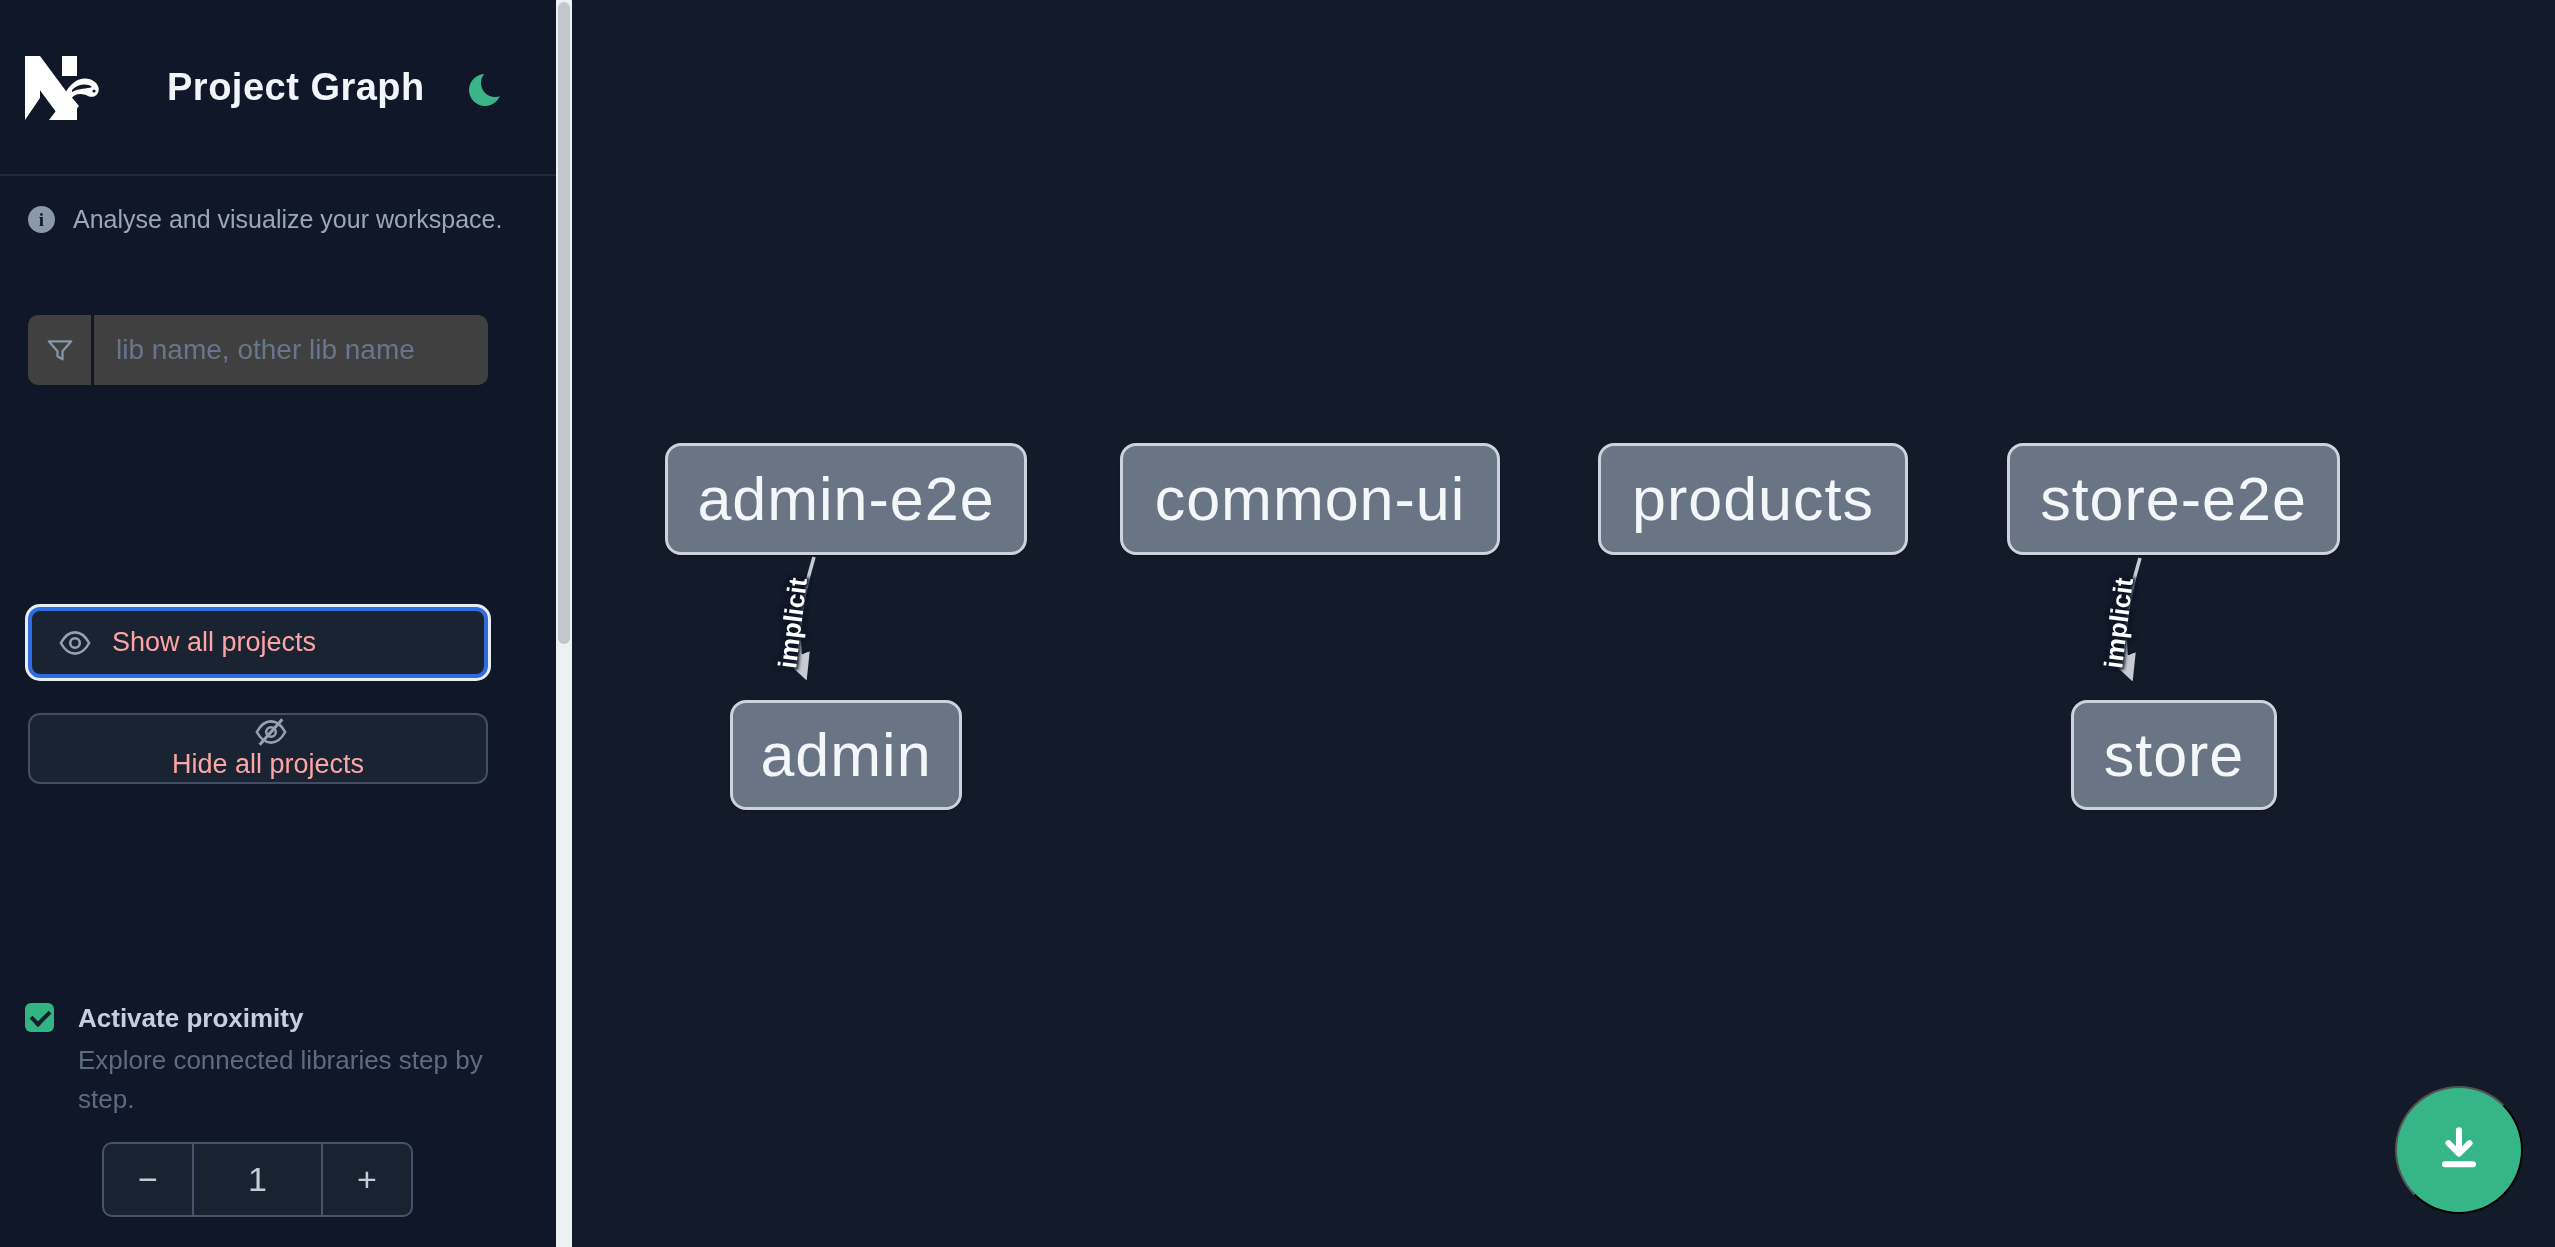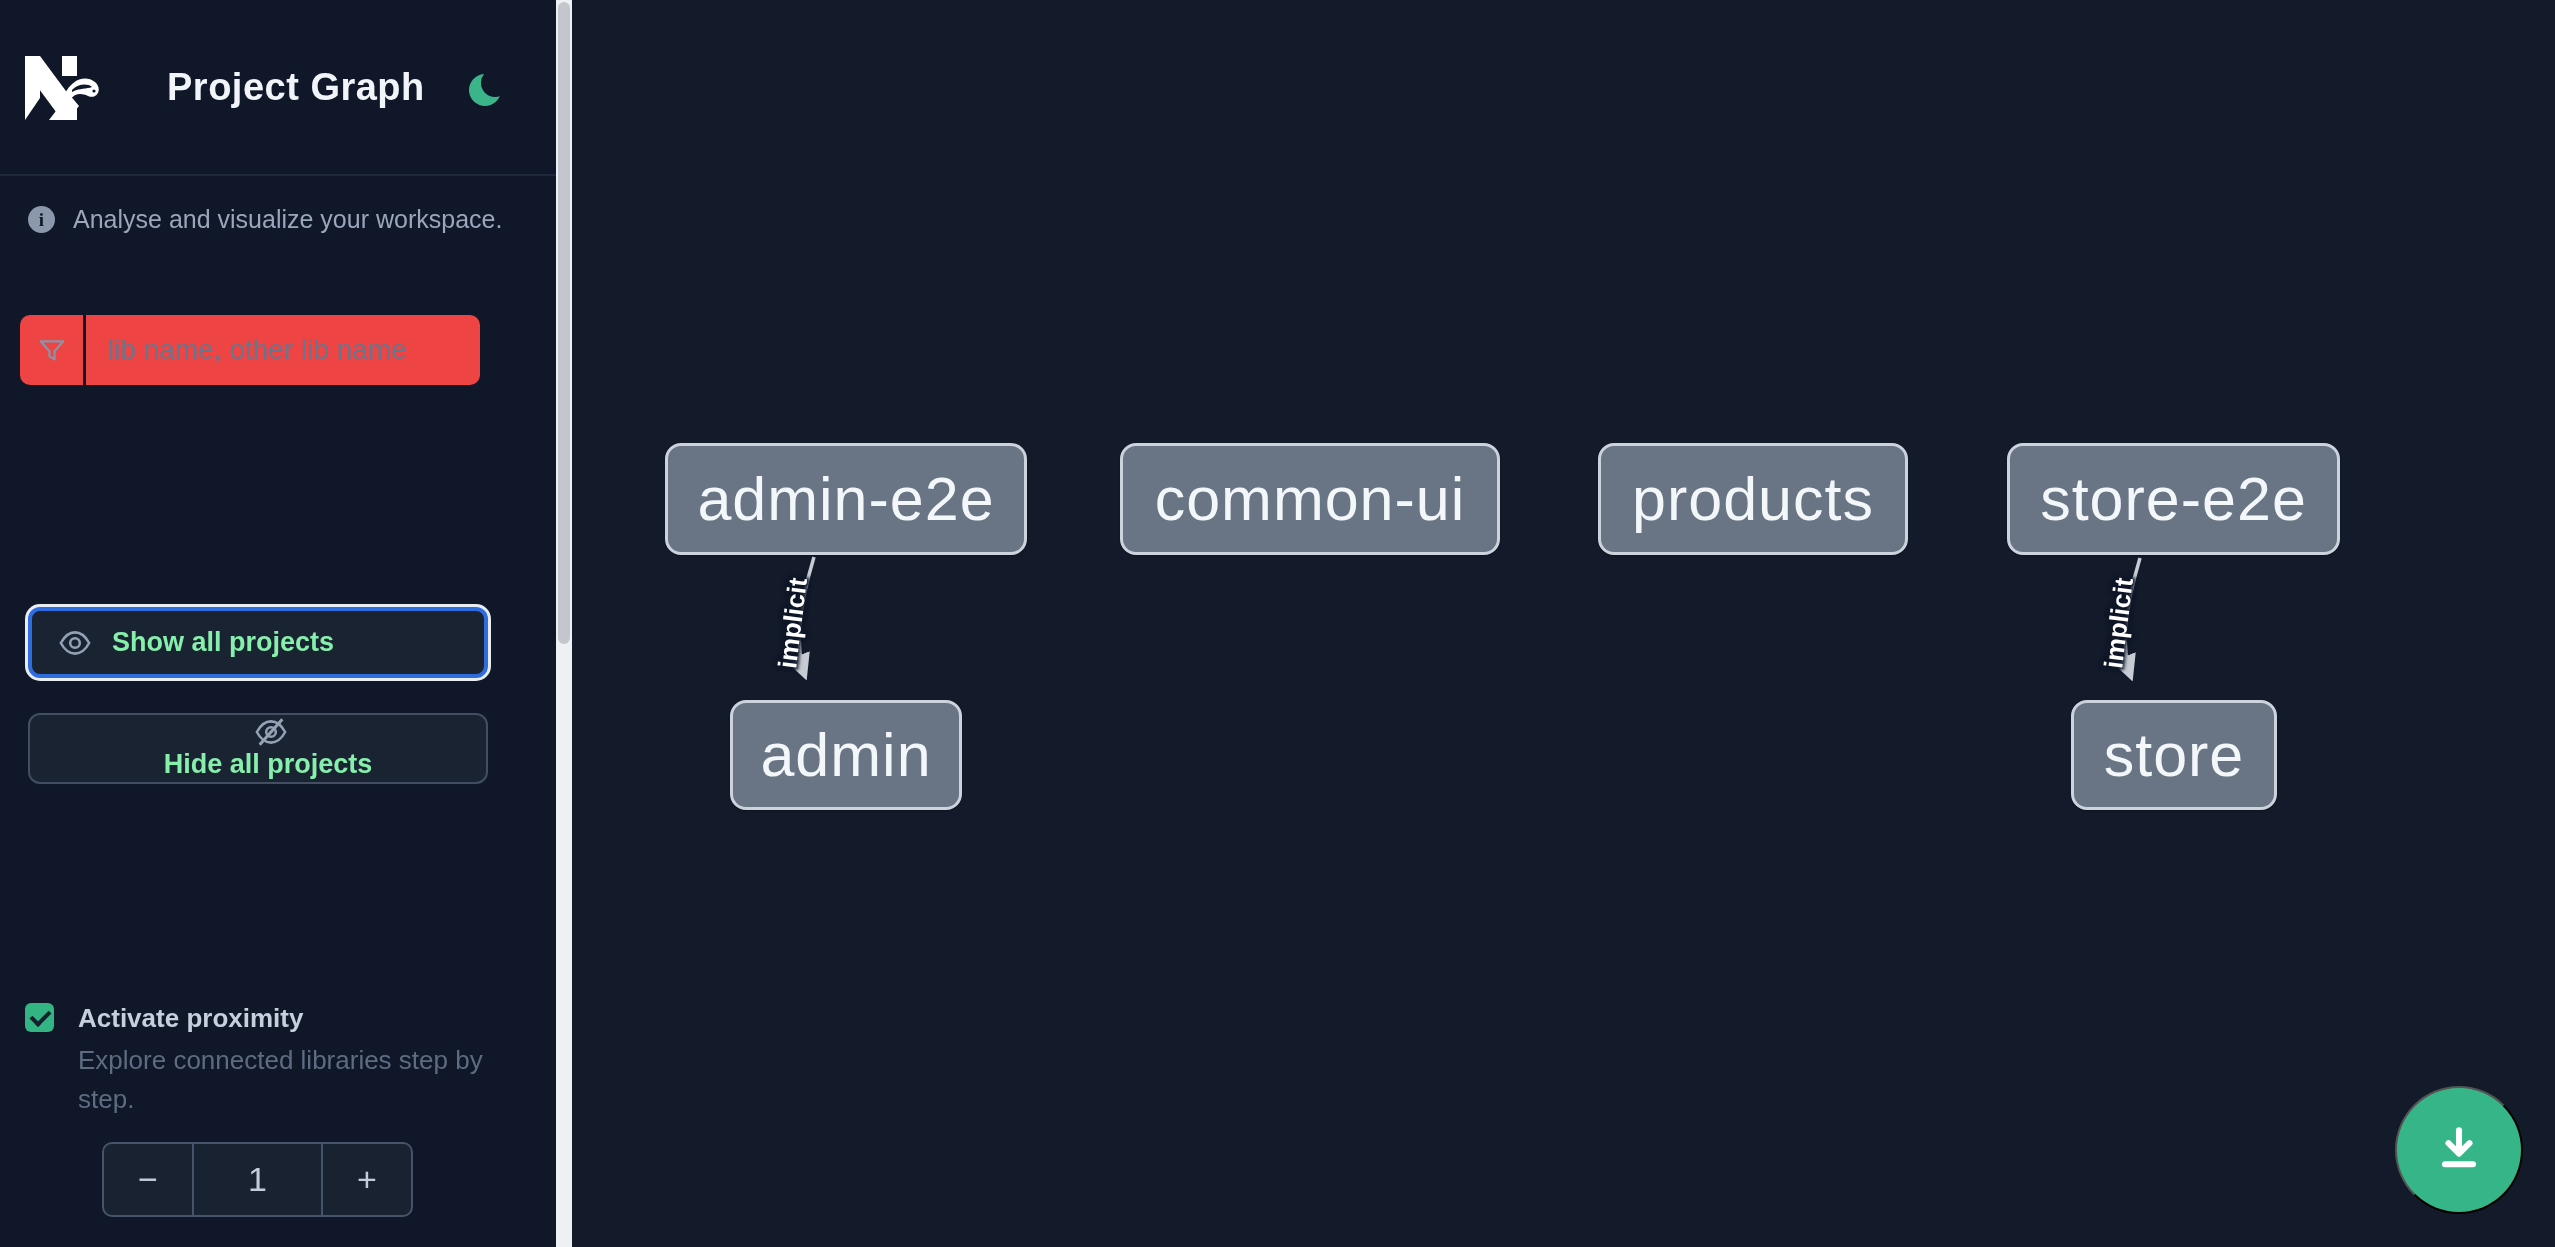--- a/index.html
+++ b/index.html
@@ -28,22 +28,22 @@
 
   .info-row { position:absolute; left:28px; top:205px; width:500px; display:flex; align-items:center; }
   .info-icon {
     width:27px; height:27px; border-radius:50%; background:#8b98ab; flex:0 0 auto;
     display:flex; align-items:center; justify-content:center;
     color:#101828; font-size:19px; font-weight:700; font-family:"Liberation Serif", serif;
   }
   .info-text { margin-left:18px; font-size:25px; color:#9aa7ba; }
 
   .search-box {
-    position:absolute; left:20px; top:315px; width:460px; height:70px;
-    background:#ef4444; border-radius:10px; display:flex; overflow:hidden;
+    position:absolute; left:28px; top:315px; width:460px; height:70px;
+    background:#404040; border-radius:10px; display:flex; overflow:hidden;
   }
   .search-icon-cell {
     width:66px; height:100%; display:flex; align-items:center; justify-content:center;
     border-right:3px solid #0f1728; flex:0 0 auto;
   }
   .search-input {
     flex:1; background:transparent; border:none; outline:none;
     padding:0 22px; font-size:28px; color:#e2e8f0; font-family:"Liberation Sans", sans-serif;
   }
   .search-input::placeholder { color:#67768c; opacity:1; }
@@ -67,21 +67,21 @@
   .action-btn {
     position:absolute; left:28px; width:460px; height:71px;
     background:#1a2332; border-radius:12px; display:flex; align-items:center;
     cursor:pointer; border:2px solid #414e63;
   }
   .action-btn.focused {
     border:4px solid #2f6ce0;
     box-shadow:0 0 0 3px #e8edf3;
   }
   .action-btn .btn-icon { margin-left:26px; width:34px; height:34px; flex:0 0 auto; }
-  .action-btn .btn-label { margin-left:20px; font-size:27px; font-weight:700; color:#86efac; }
+  .action-btn .btn-label { margin-left:20px; font-size:27px; font-weight:400; color:#fca5a5; }
 
   .stepper {
     position:absolute; left:102px; top:1142px; width:311px; height:75px;
     display:flex; border:2px solid #46546b; border-radius:10px; overflow:hidden;
     background:#182231;
   }
   .stepper .seg {
     display:flex; align-items:center; justify-content:center; height:100%;
     color:#c3cdd9; font-size:34px;
   }

